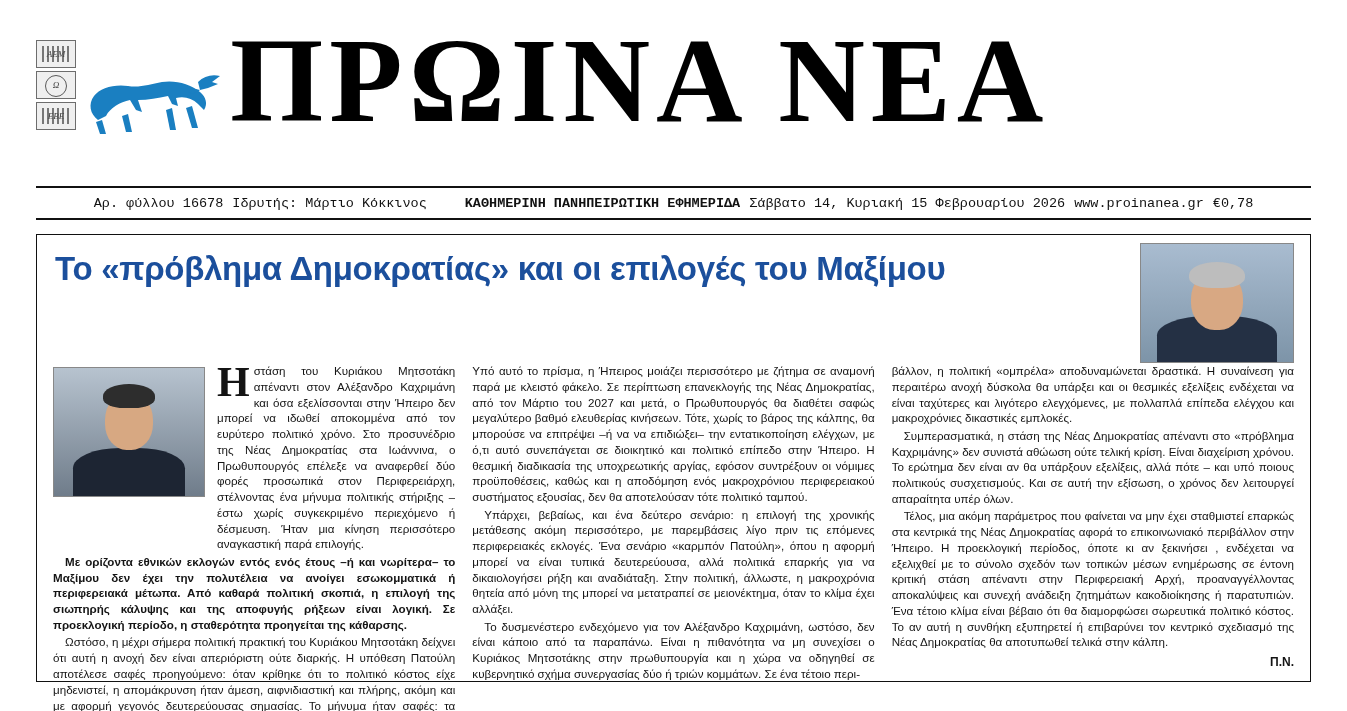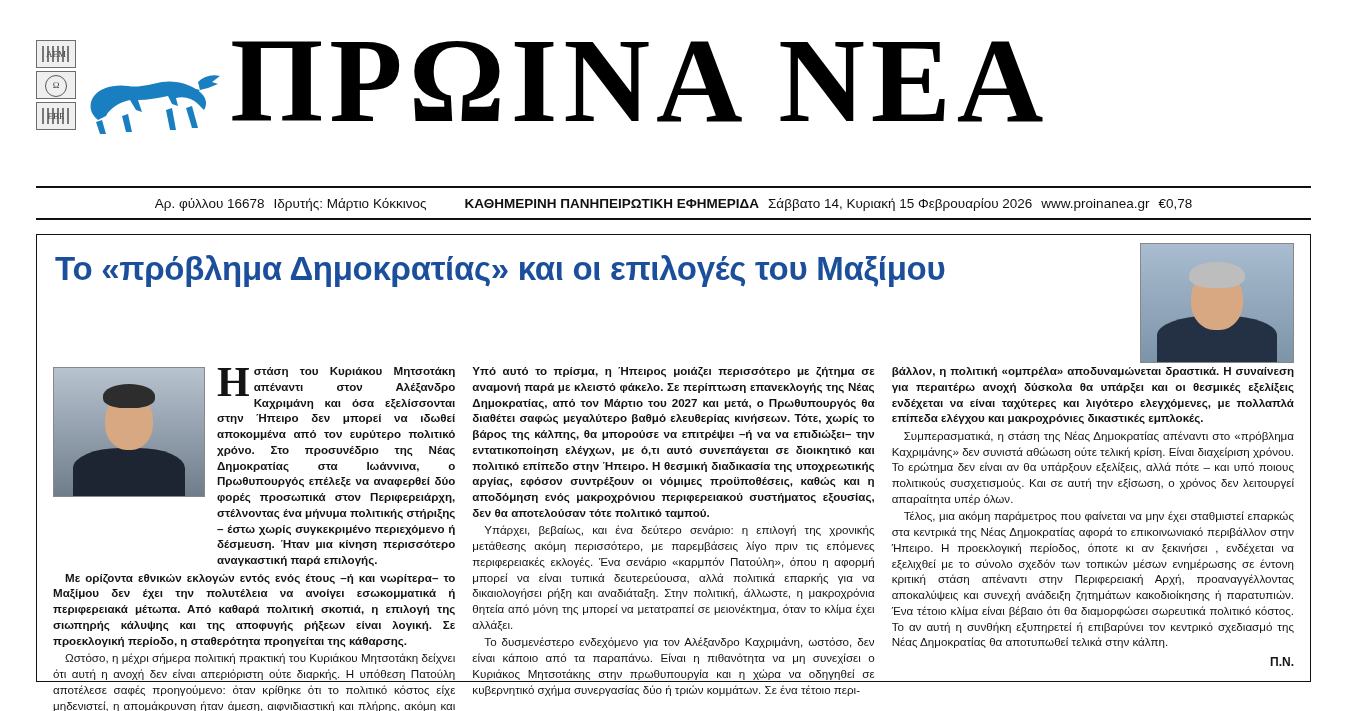--- a/index.html
+++ b/index.html
@@ -44,20 +44,21 @@
     flex-direction: column;
     gap: 3px;
   }
   .stamp {
     width: 38px;
     height: 26px;
     border: 1px solid #6d6d6d;
     background: #efefef;
     position: relative;
     overflow: hidden;
+    font-style: italic;
   }
   .stamp.round::after {
     content: "";
     position: absolute;
     left: 8px; top: 3px;
     width: 20px; height: 20px;
     border: 1px solid #5a5a5a;
     border-radius: 50%;
   }
   .stamp.bars::before {
@@ -106,20 +107,21 @@
     margin: 0 36px;
     border-top: 2px solid #111;
     border-bottom: 2px solid #111;
     height: 30px;
     display: flex;
     align-items: center;
     justify-content: center;
     gap: 9px;
     font-size: 13.5px;
     white-space: nowrap;
+    font-family: Liberation Mono, monospace;
   }
   .infobar .bold { font-weight: bold; margin-left: 29px; }
 
   
   .article {
     margin: 14px 36px 0 36px;
     border: 1px solid #111;
     box-sizing: border-box;
     height: 448px;
     padding: 14px 16px 10px 16px;
@@ -188,21 +190,21 @@
     display: flex;
     gap: 17px;
     font-family: "Liberation Sans", sans-serif;
     font-size: 11.6px;
     line-height: 1.36;
     text-align: justify;
     color: #141414;
   }
   .col { flex: 1 1 0; }
   .col p { margin: 0 0 0.15em 0; text-indent: 12px; }
-  .col p.first { text-indent: 0; font-weight: bold; }
+  .col p.first { text-indent: 0; }
   .dropcap {
     float: left;
     font-family: "Liberation Serif", serif;
     font-size: 42px;
     line-height: 32px;
     font-weight: bold;
     padding: 3px 4px 0 0;
   }
   .col1-lead { overflow: hidden; }
   .signoff {

